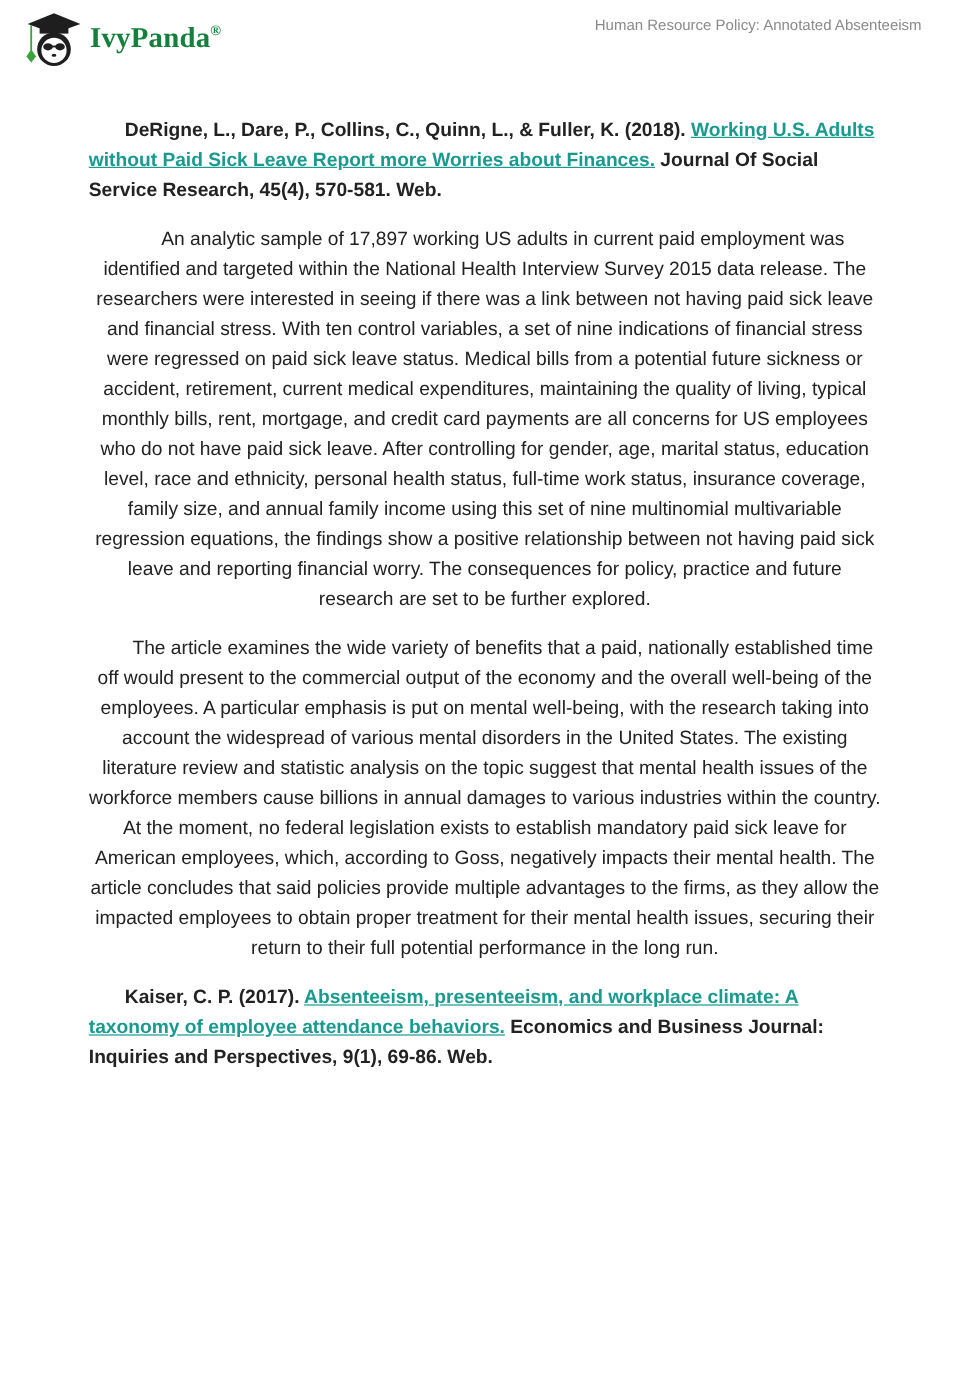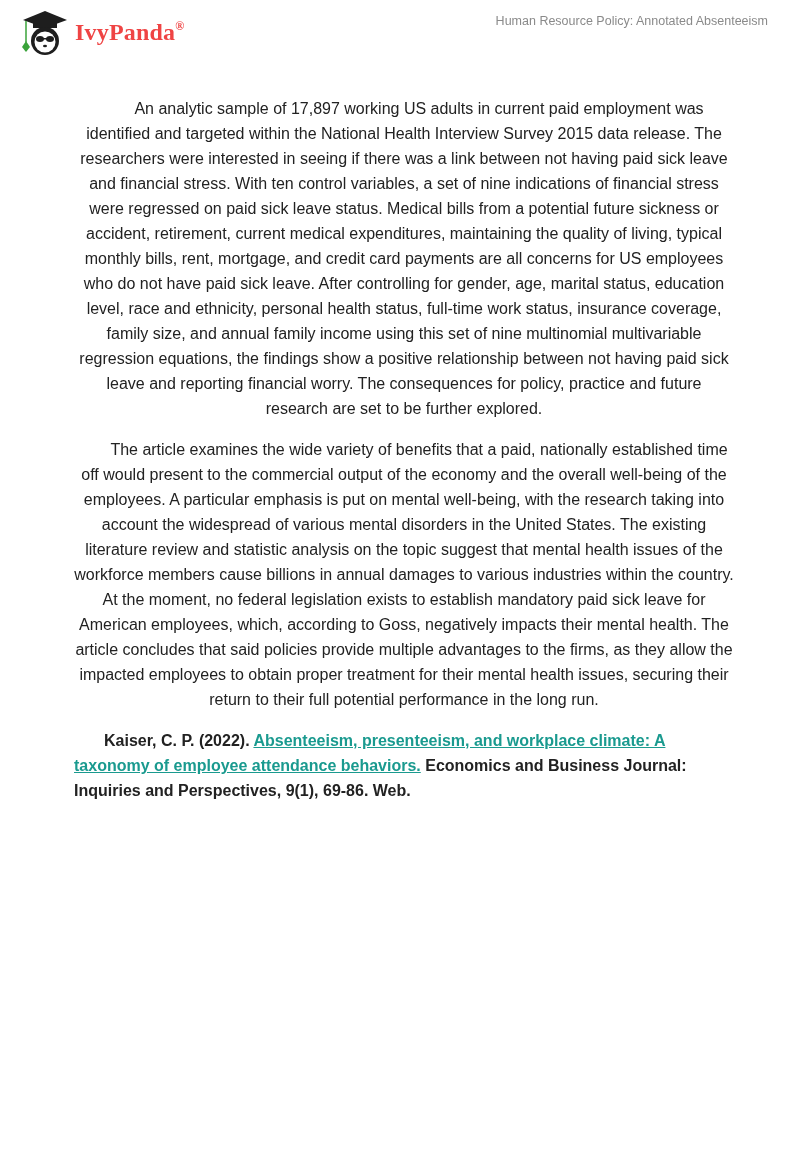--- a/index.html
+++ b/index.html
@@ -2,21 +2,21 @@
 <html><head>
 <meta charset="utf-8">
 <style>
   html, body { margin: 0; padding: 0; background: #ffffff; }
   body { width: 800px; height: 1160px; position: relative; overflow: hidden;
          font-family: "Liberation Sans", sans-serif; color: #222222; }
   .header { position: absolute; top: 0; left: 0; width: 800px; height: 60px; }
   .logo { position: absolute; left: 17px; top: 8px; display: flex; align-items: center; }
   .logo-icon { width: 56px; height: 48px; }
   .logo-text { font-family: "Liberation Serif", serif; font-weight: bold; font-size: 24px;
-               color: #ef4444; margin-left: 2px; letter-spacing: 0.2px; }
+               color: #15803d; margin-left: 2px; letter-spacing: 0.2px; }
   .logo-text sup { font-size: 12px; vertical-align: 10px; font-weight: bold; }
   .doc-title { position: absolute; right: 32px; top: 14px; font-size: 12.5px; color: #8a8a8a; }
   .content { position: absolute; left: 74px; top: 96px; width: 660px; }
   .citation { font-weight: bold; font-size: 16px; line-height: 25px; color: #222;
               text-indent: 30px; margin: 0 0 16px 0; }
   .citation a { color: #1a9a8f; text-decoration: underline; }
   .annotation { font-size: 16px; line-height: 25px; color: #222; text-indent: 30px;
                 margin: 0 0 16px 0; text-align: center; }
   .footer-url { position: absolute; right: 32px; top: 1184px; font-size: 12px; color: #a0a0a0; }
 </style>
@@ -37,21 +37,22 @@
       <rect x="26" y="30" width="4" height="1.5" fill="#1e1e1e"></rect>
       <ellipse cx="28" cy="38" rx="2" ry="1.3" fill="#1e1e1e"></ellipse>
     </svg>
     <span class="logo-text"><span>IvyPanda</span><sup>®</sup></span>
   </div>
   <div class="doc-title">Human Resource Policy: Annotated Absenteeism</div>
 </div>
 
 <div class="content">
 
+  <p class="citation"><span>DeRigne, L., Dare, P., Collins, C., Quinn, L., &amp; Fuller, K. (2018). </span><a href="#">Working U.S. Adults without Paid Sick Leave Report more Worries about Finances.</a><span> Journal Of Social Service Research, 45(4), 570-581. Web.</span></p>
   <p class="annotation">An analytic sample of 17,897 working US adults in current paid employment was identified and targeted within the National Health Interview Survey 2015 data release. The researchers were interested in seeing if there was a link between not having paid sick leave and financial stress. With ten control variables, a set of nine indications of financial stress were regressed on paid sick leave status. Medical bills from a potential future sickness or accident, retirement, current medical expenditures, maintaining the quality of living, typical monthly bills, rent, mortgage, and credit card payments are all concerns for US employees who do not have paid sick leave. After controlling for gender, age, marital status, education level, race and ethnicity, personal health status, full-time work status, insurance coverage, family size, and annual family income using this set of nine multinomial multivariable regression equations, the findings show a positive relationship between not having paid sick leave and reporting financial worry. The consequences for policy, practice and future research are set to be further explored.</p>
 
   <p class="annotation">The article examines the wide variety of benefits that a paid, nationally established time off would present to the commercial output of the economy and the overall well-being of the employees. A particular emphasis is put on mental well-being, with the research taking into account the widespread of various mental disorders in the United States. The existing literature review and statistic analysis on the topic suggest that mental health issues of the workforce members cause billions in annual damages to various industries within the country. At the moment, no federal legislation exists to establish mandatory paid sick leave for American employees, which, according to Goss, negatively impacts their mental health. The article concludes that said policies provide multiple advantages to the firms, as they allow the impacted employees to obtain proper treatment for their mental health issues, securing their return to their full potential performance in the long run.</p>
 
-  <p class="citation"><span>Kaiser, C. P. (2022). </span><a href="#">Absenteeism, presenteeism, and workplace climate: A taxonomy of employee attendance behaviors.</a><span> Economics and Business Journal: Inquiries and Perspectives, 9(1), 69-86. Web.</span></p>
+  <p class="citation"><span>Kaiser, C. P. (2017). </span><a href="#">Absenteeism, presenteeism, and workplace climate: A taxonomy of employee attendance behaviors.</a><span> Economics and Business Journal: Inquiries and Perspectives, 9(1), 69-86. Web.</span></p>
 
 </div>
 
 <div class="footer-url">https://ivypanda.com/essays/human-resource-policy-annotated-bibliography/</div>
 
 </body></html>

